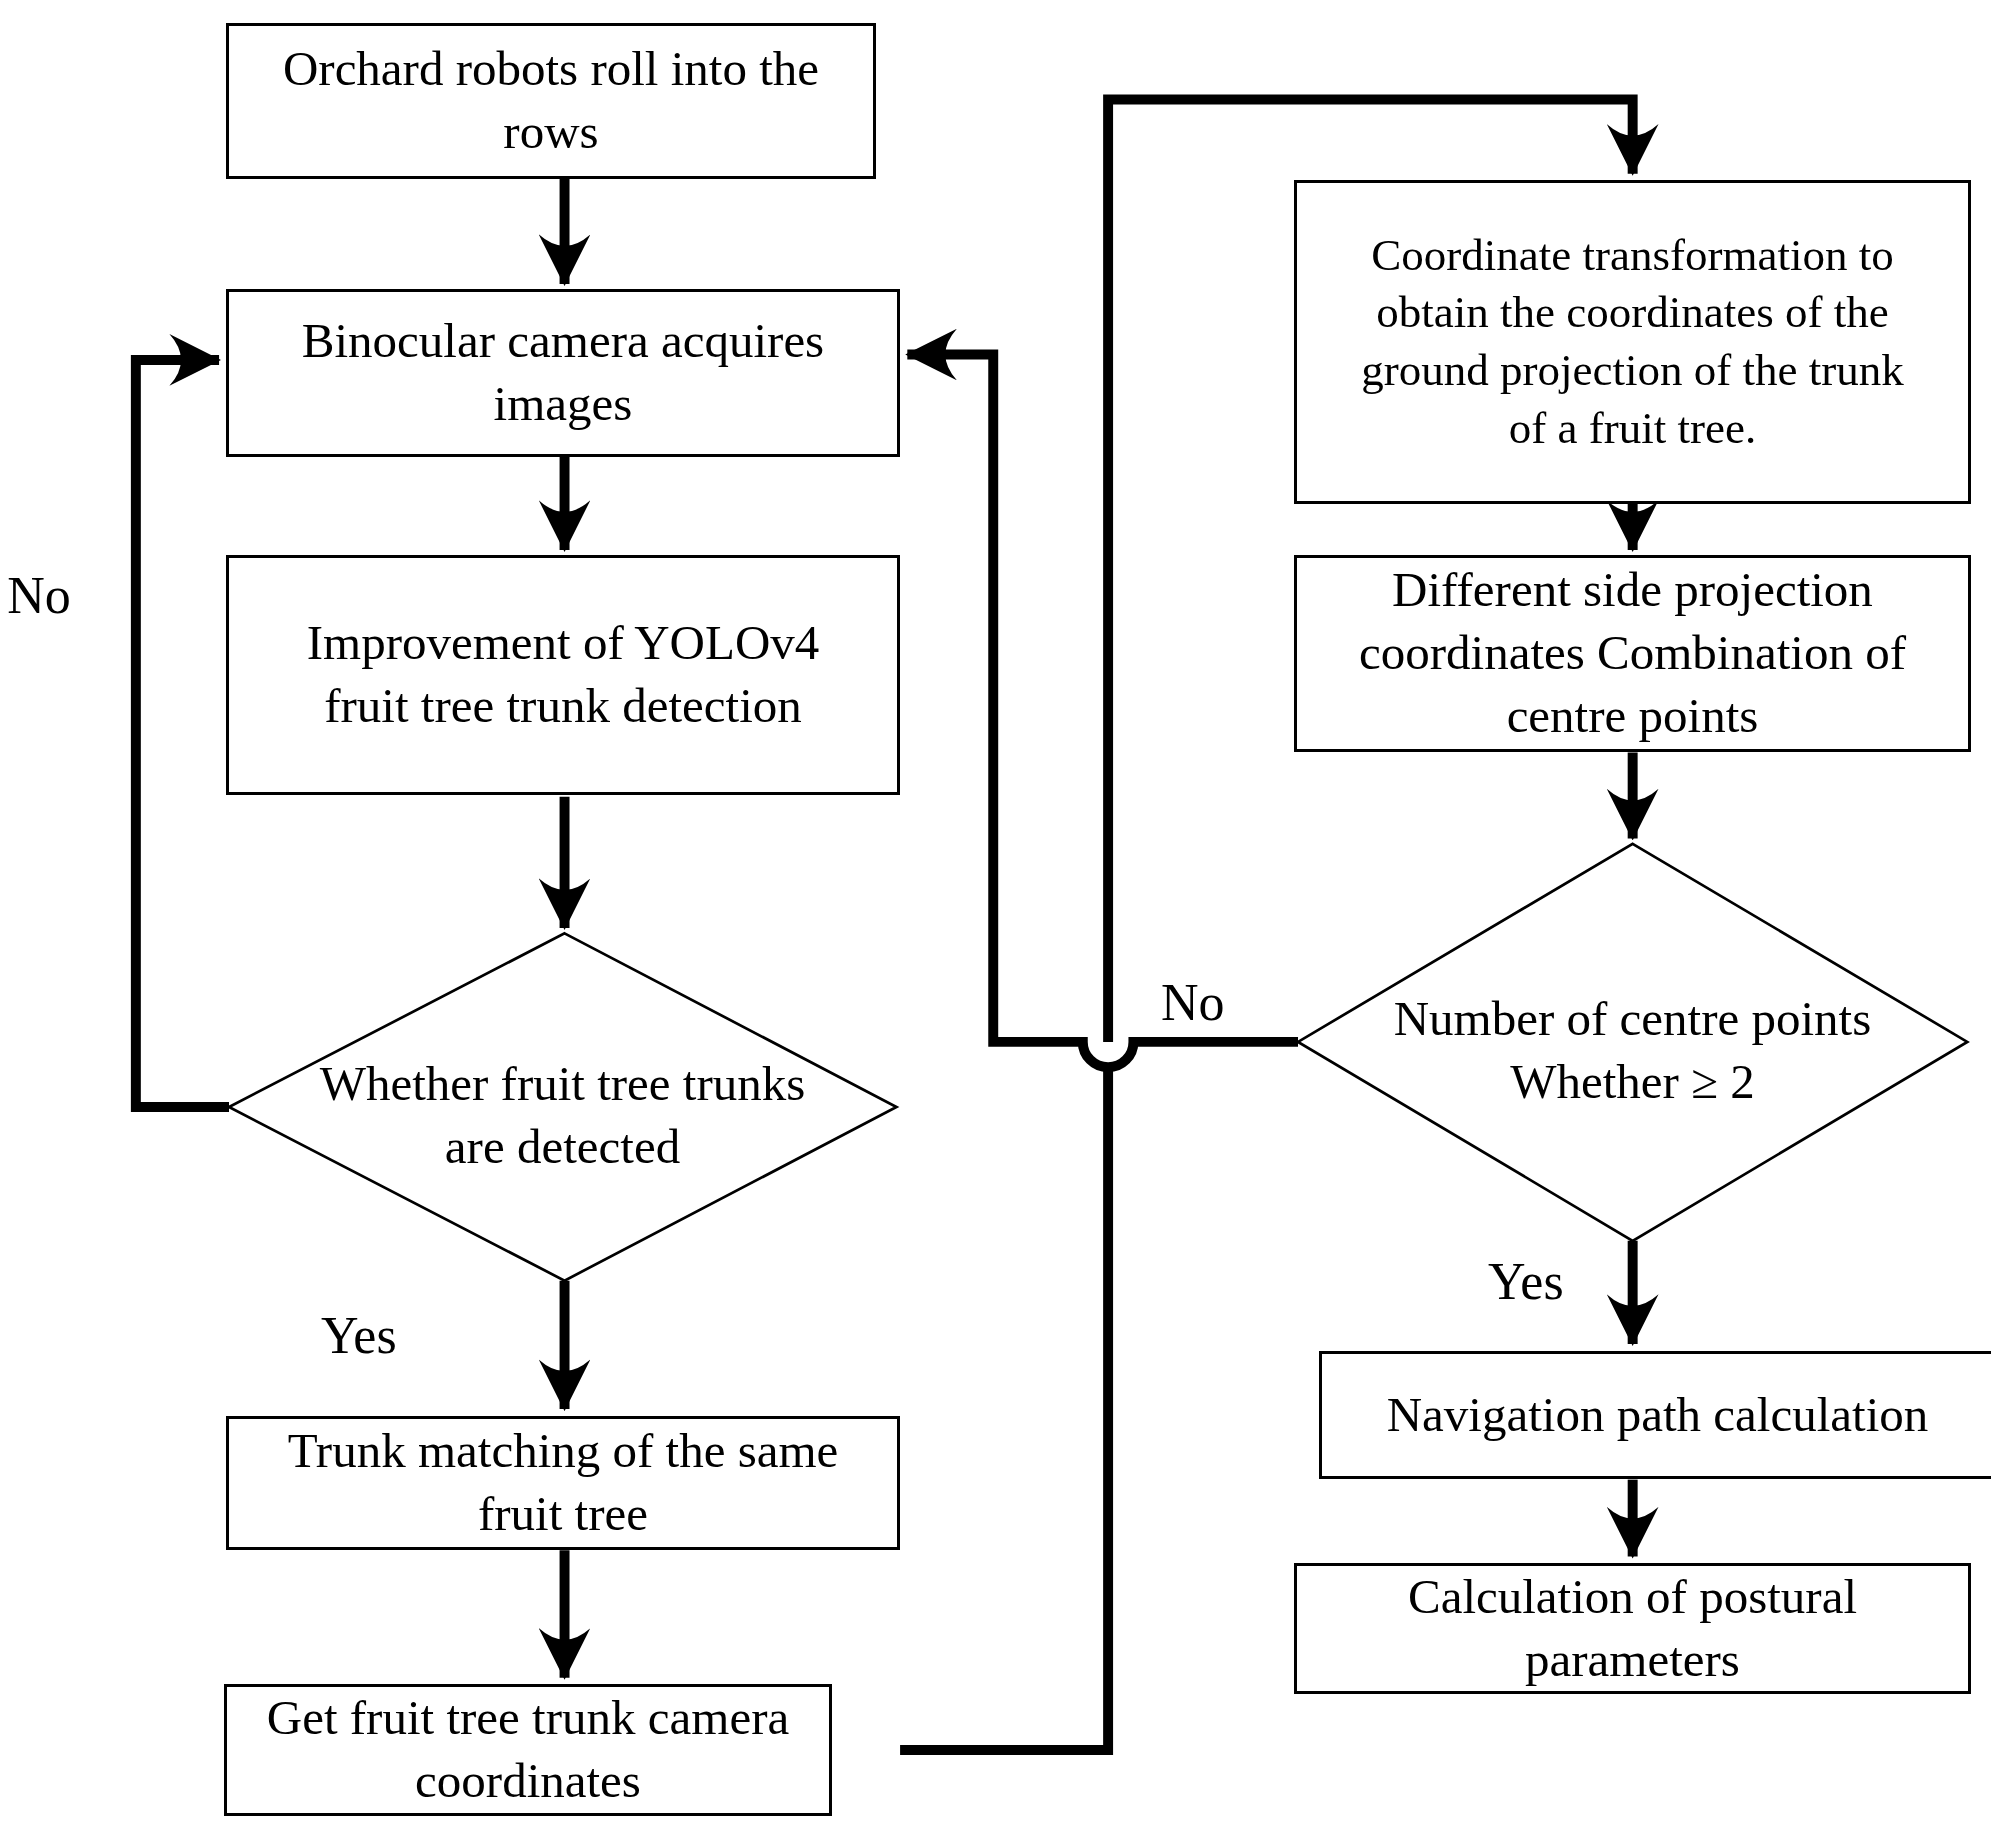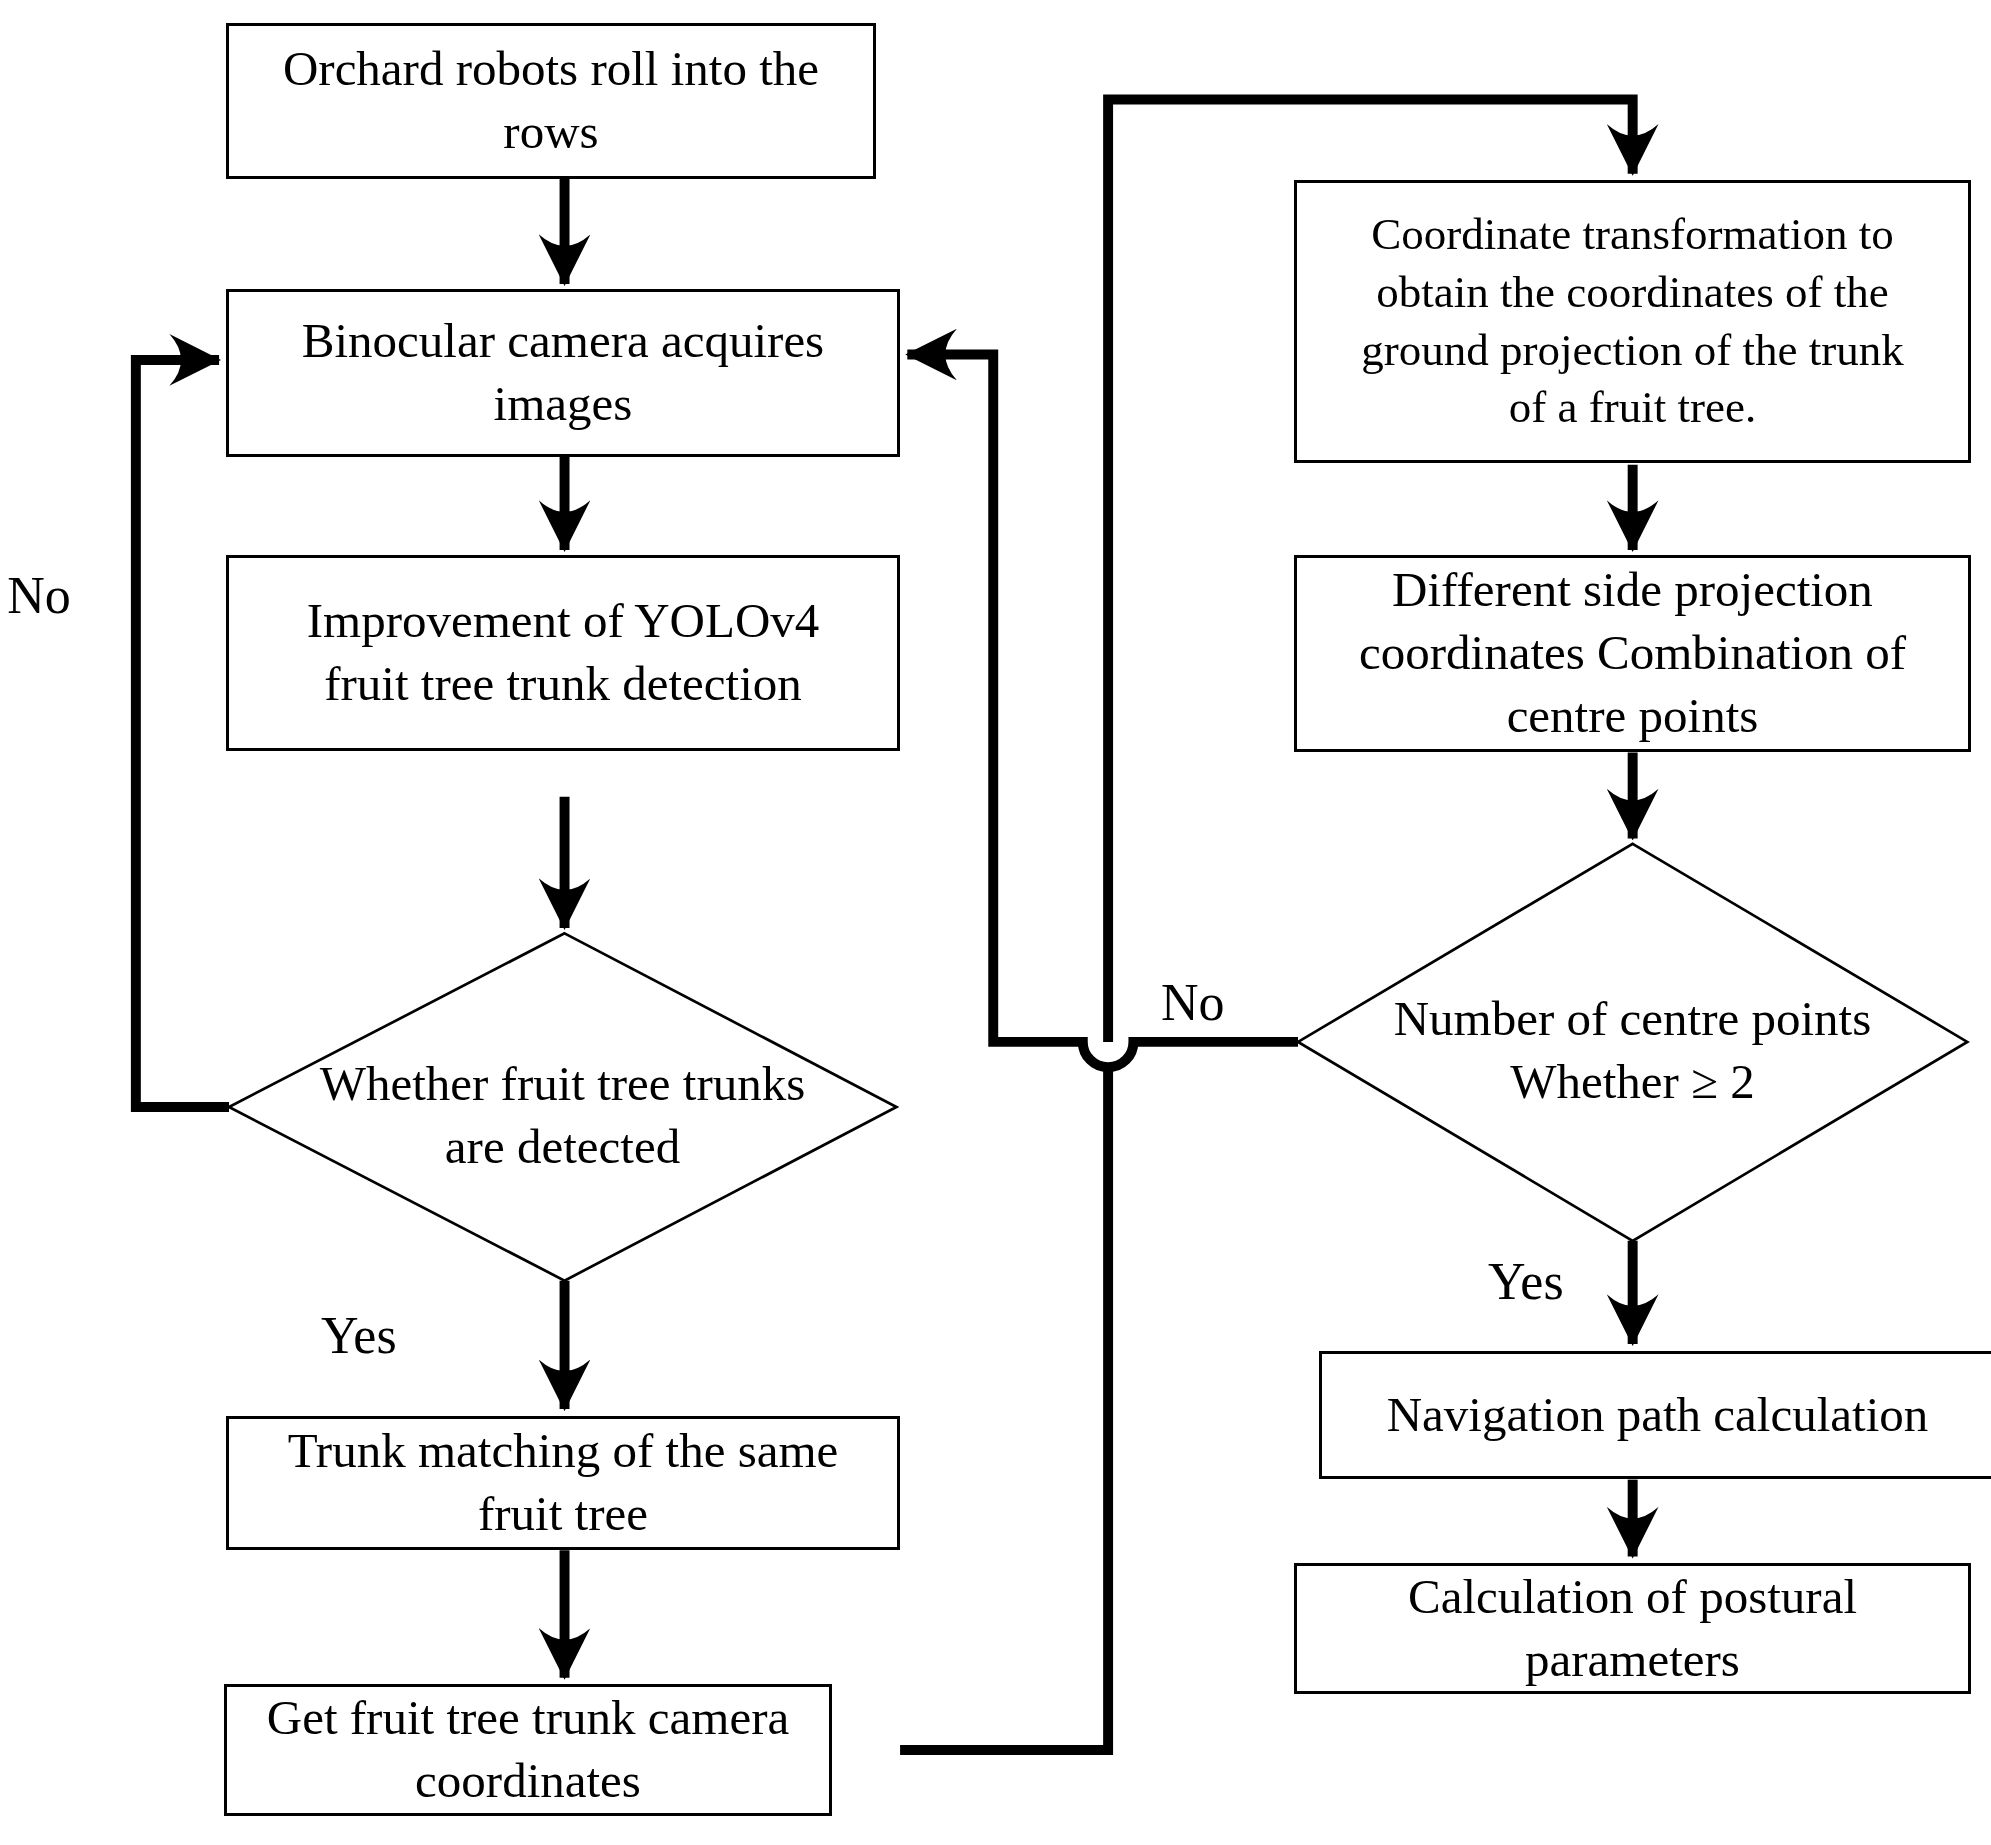--- a/index.html
+++ b/index.html
@@ -42,24 +42,24 @@
     margin-top:8px;
   }
   .edge-label{
     position:absolute;
     font-size:52px;
     line-height:1;
   }
   
   #n-orchard    {left:226px; top:22.6px;   width:650px; height:156px;}
   #n-binocular  {left:226px; top:289px;  width:674px; height:168px;}
-  #n-yolo       {left:226px; top:555px;  width:674px; height:196px;}
+  #n-yolo       {left:226px; top:555px;  width:674px; height:240px;}
   #n-matching   {left:226px; top:1416px; width:674px; height:134px;}
   #n-getcoords  {left:224px; top:1684px; width:608px; height:132px;}
-  #n-transform  {left:1294px;top:180px;  width:677px; height:283px; font-size:45px;}
+  #n-transform  {left:1294px;top:180px;  width:677px; height:324px; font-size:45px;}
   #n-sideproj   {left:1294px;top:555px;  width:677px; height:197px;}
   #n-navpath    {left:1294px;top:1351px; width:677px; height:128px;margin-left:25px;}
   #n-postural   {left:1294px;top:1563px; width:677px; height:131px;}
   #t-detected   {left:264px; top:1044px; width:597px; height:127px;}
   #t-centrepts  {left:1352px;top:979px; width:561px; height:127px;}
   #lbl-no-left  {left:7.2px;   top:570px;}
   #lbl-yes-left {left:321px; top:1310px;}
   #lbl-no-right {left:1161px;top:977px;}
   #lbl-yes-right{left:1488px;top:1256px;}
 </style>

